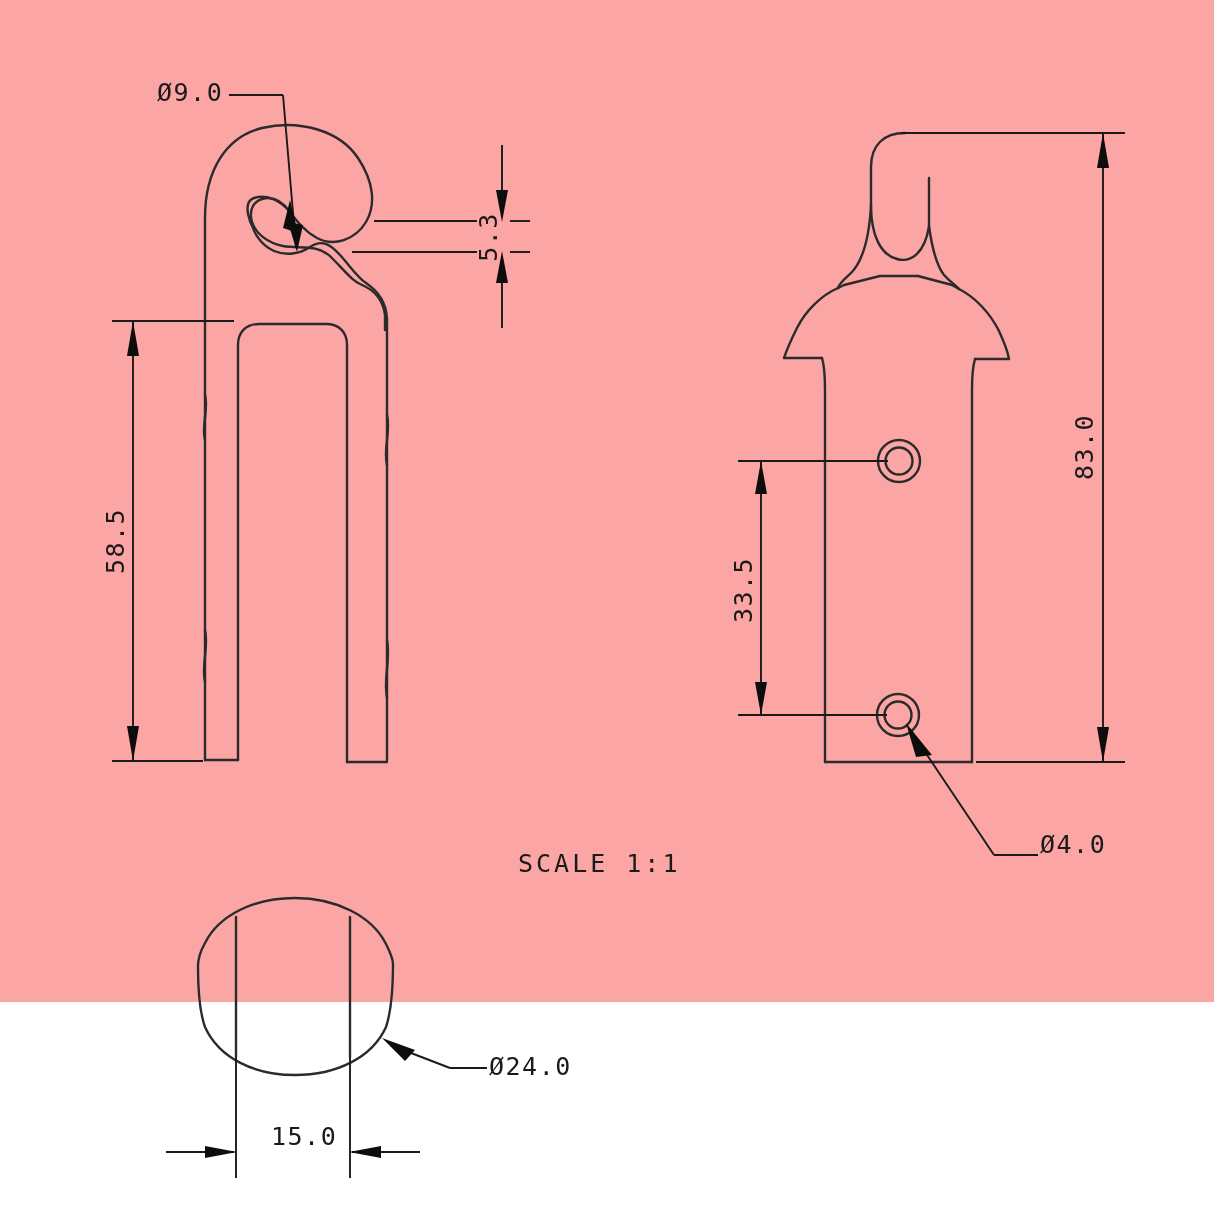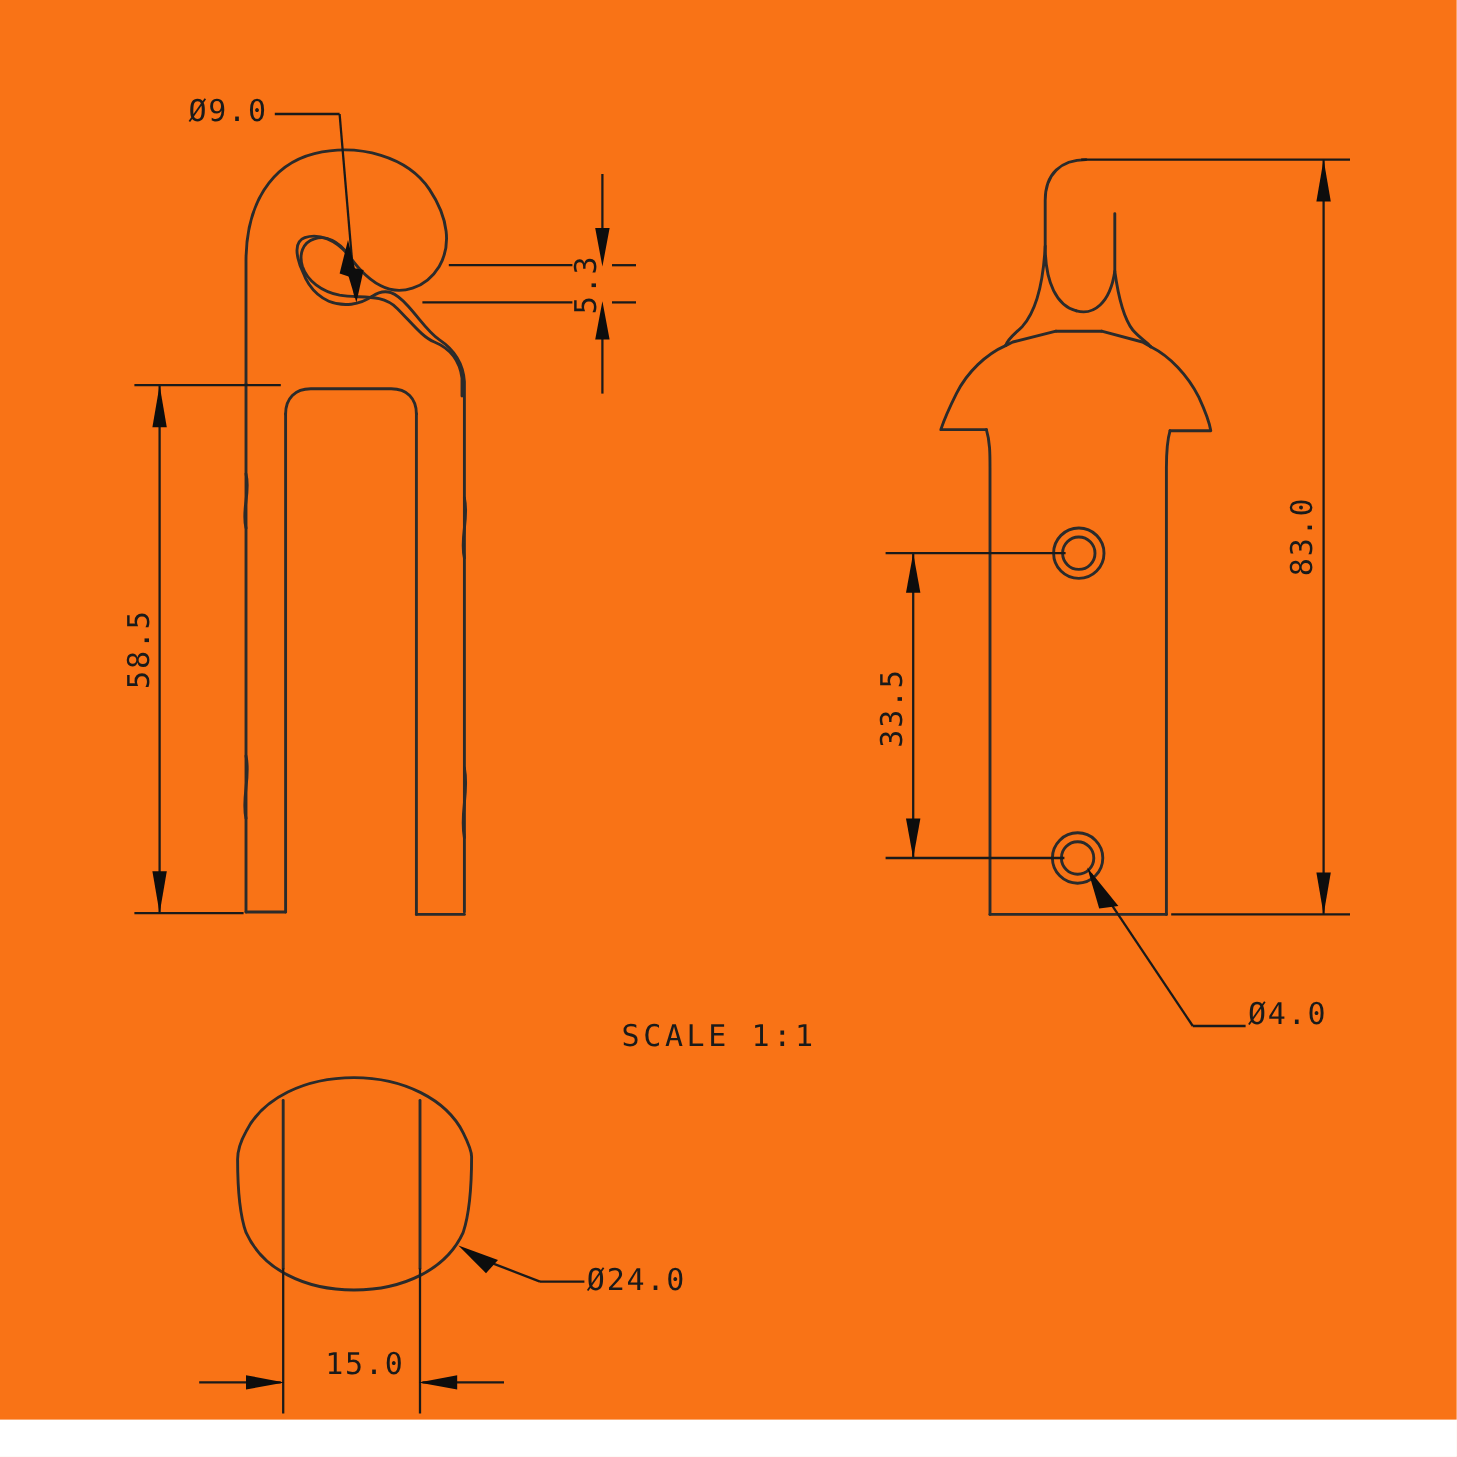--- a/index.html
+++ b/index.html
@@ -10,22 +10,22 @@
   }
   body {
     width: 1214px;
     height: 1214px;
     font-family: "DejaVu Sans Mono", monospace;
     overflow: hidden;
   }
   #drawing-sheet {
     position: relative;
     width: 1214px;
-    height: 1183px;
-    background: #f97316;
+    height: 1002px;
+    background: #fca5a5;
   }
   #drawing-svg {
     display: block;
     width: 1214px;
     height: 1214px;
   }
   .dim-text {
     font-family: "DejaVu Sans Mono", monospace;
     font-size: 25px;
     fill: #1a1a1a;

